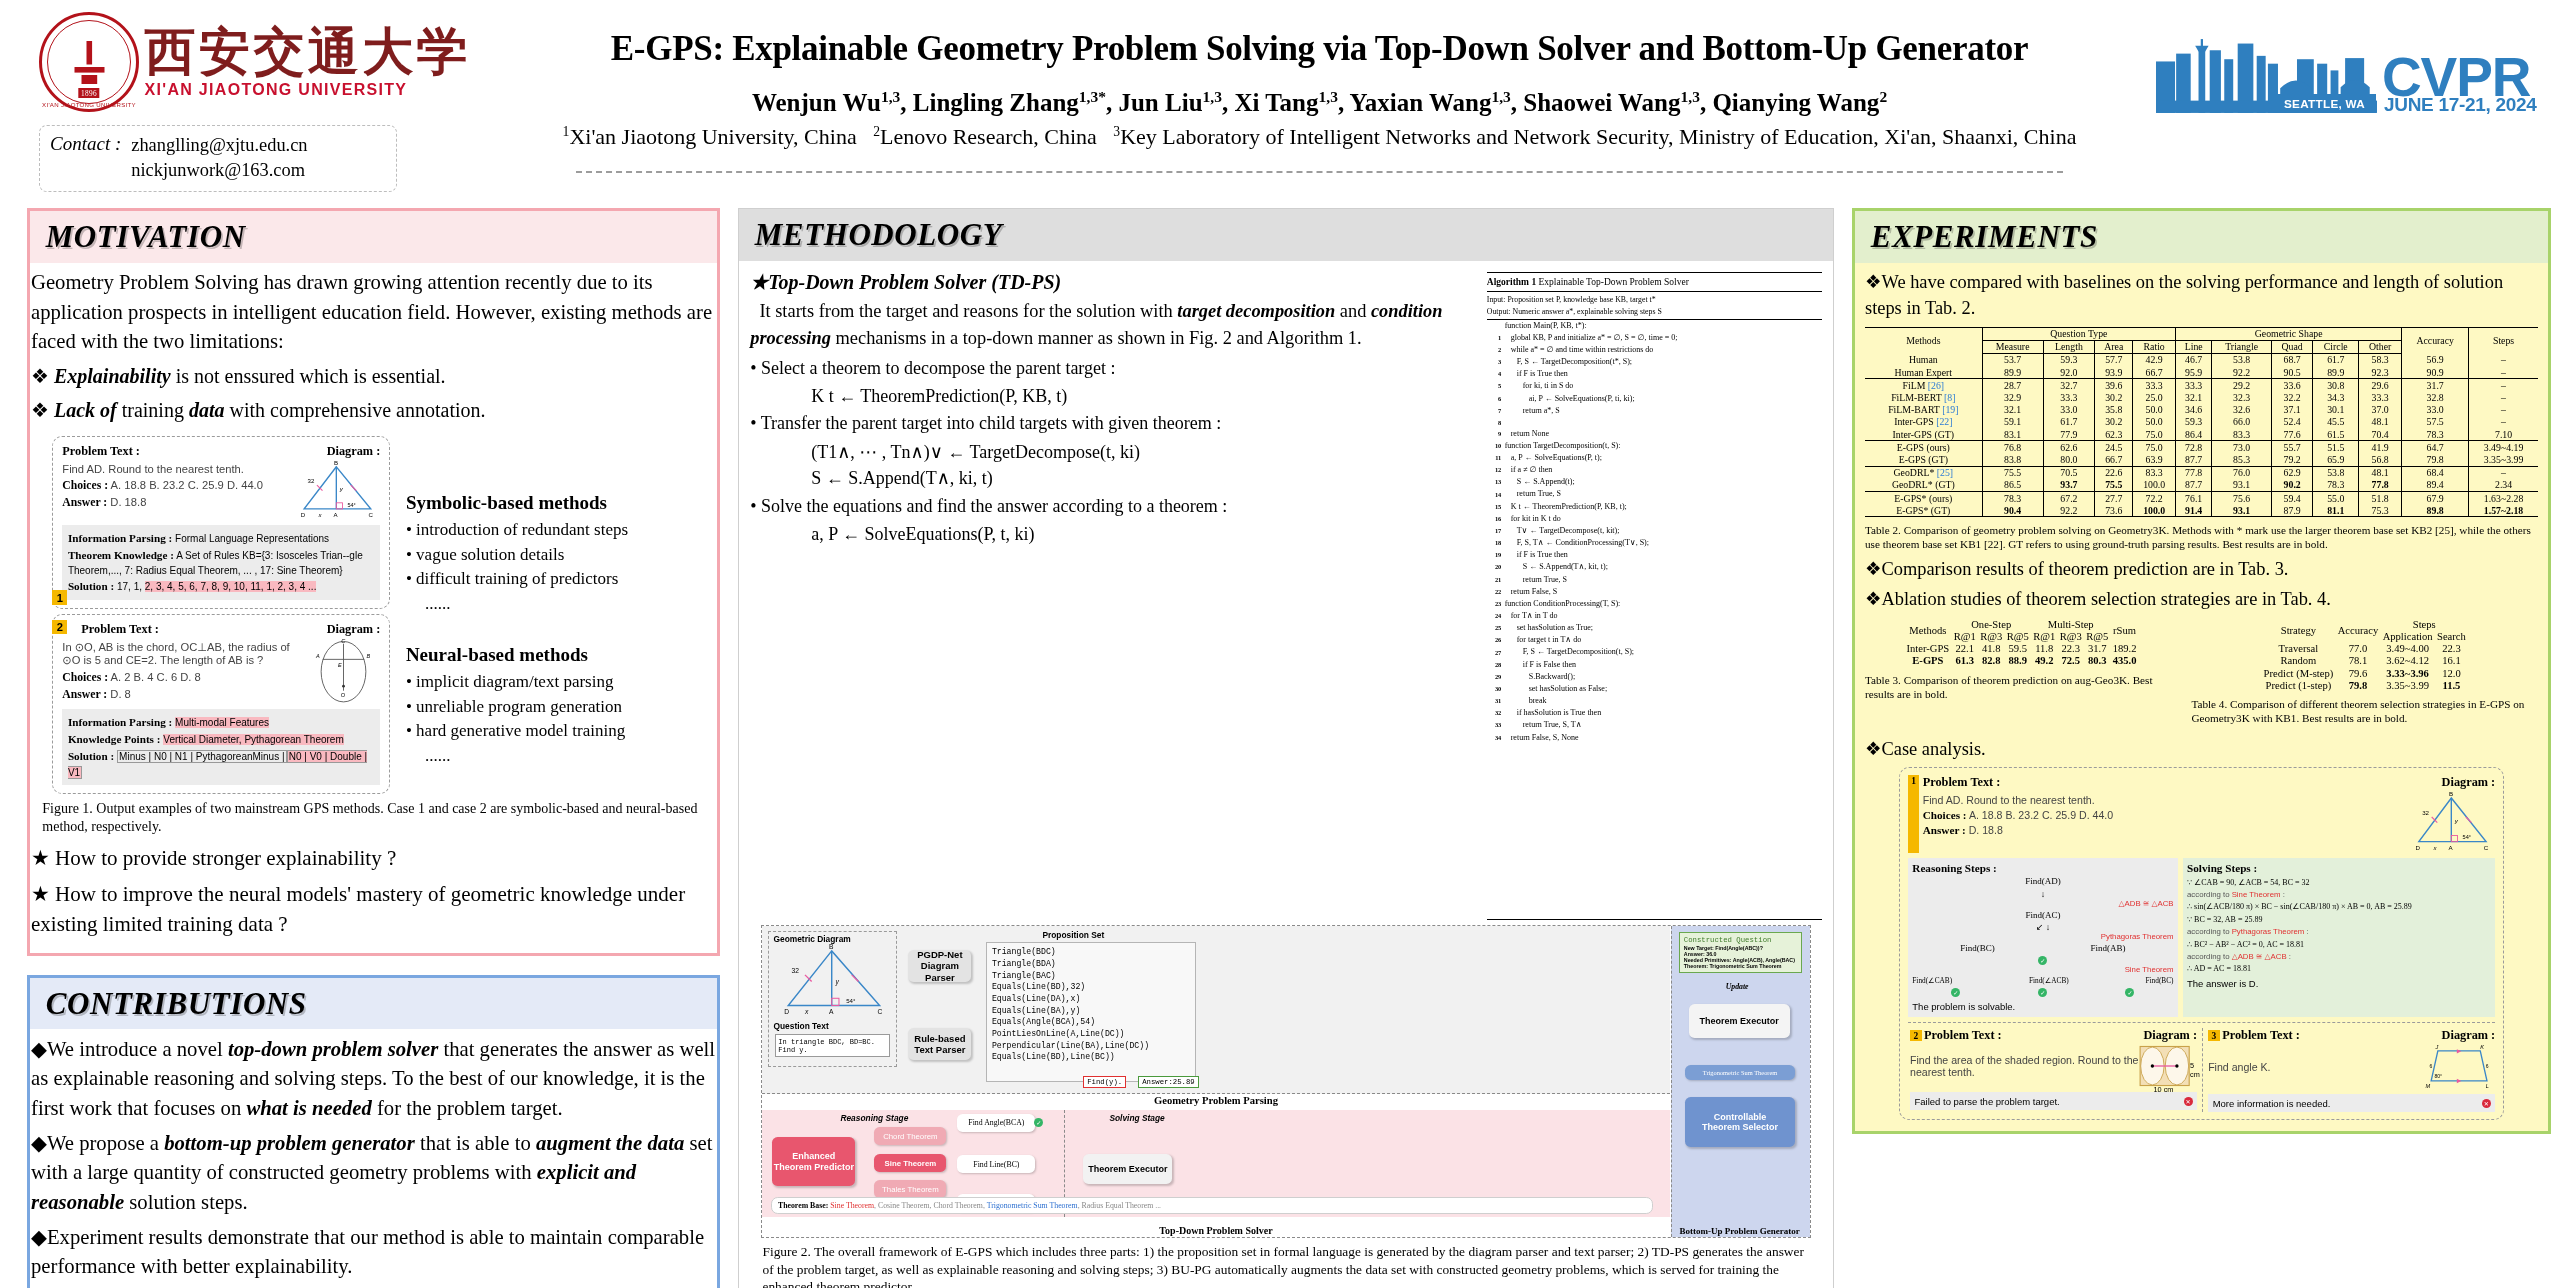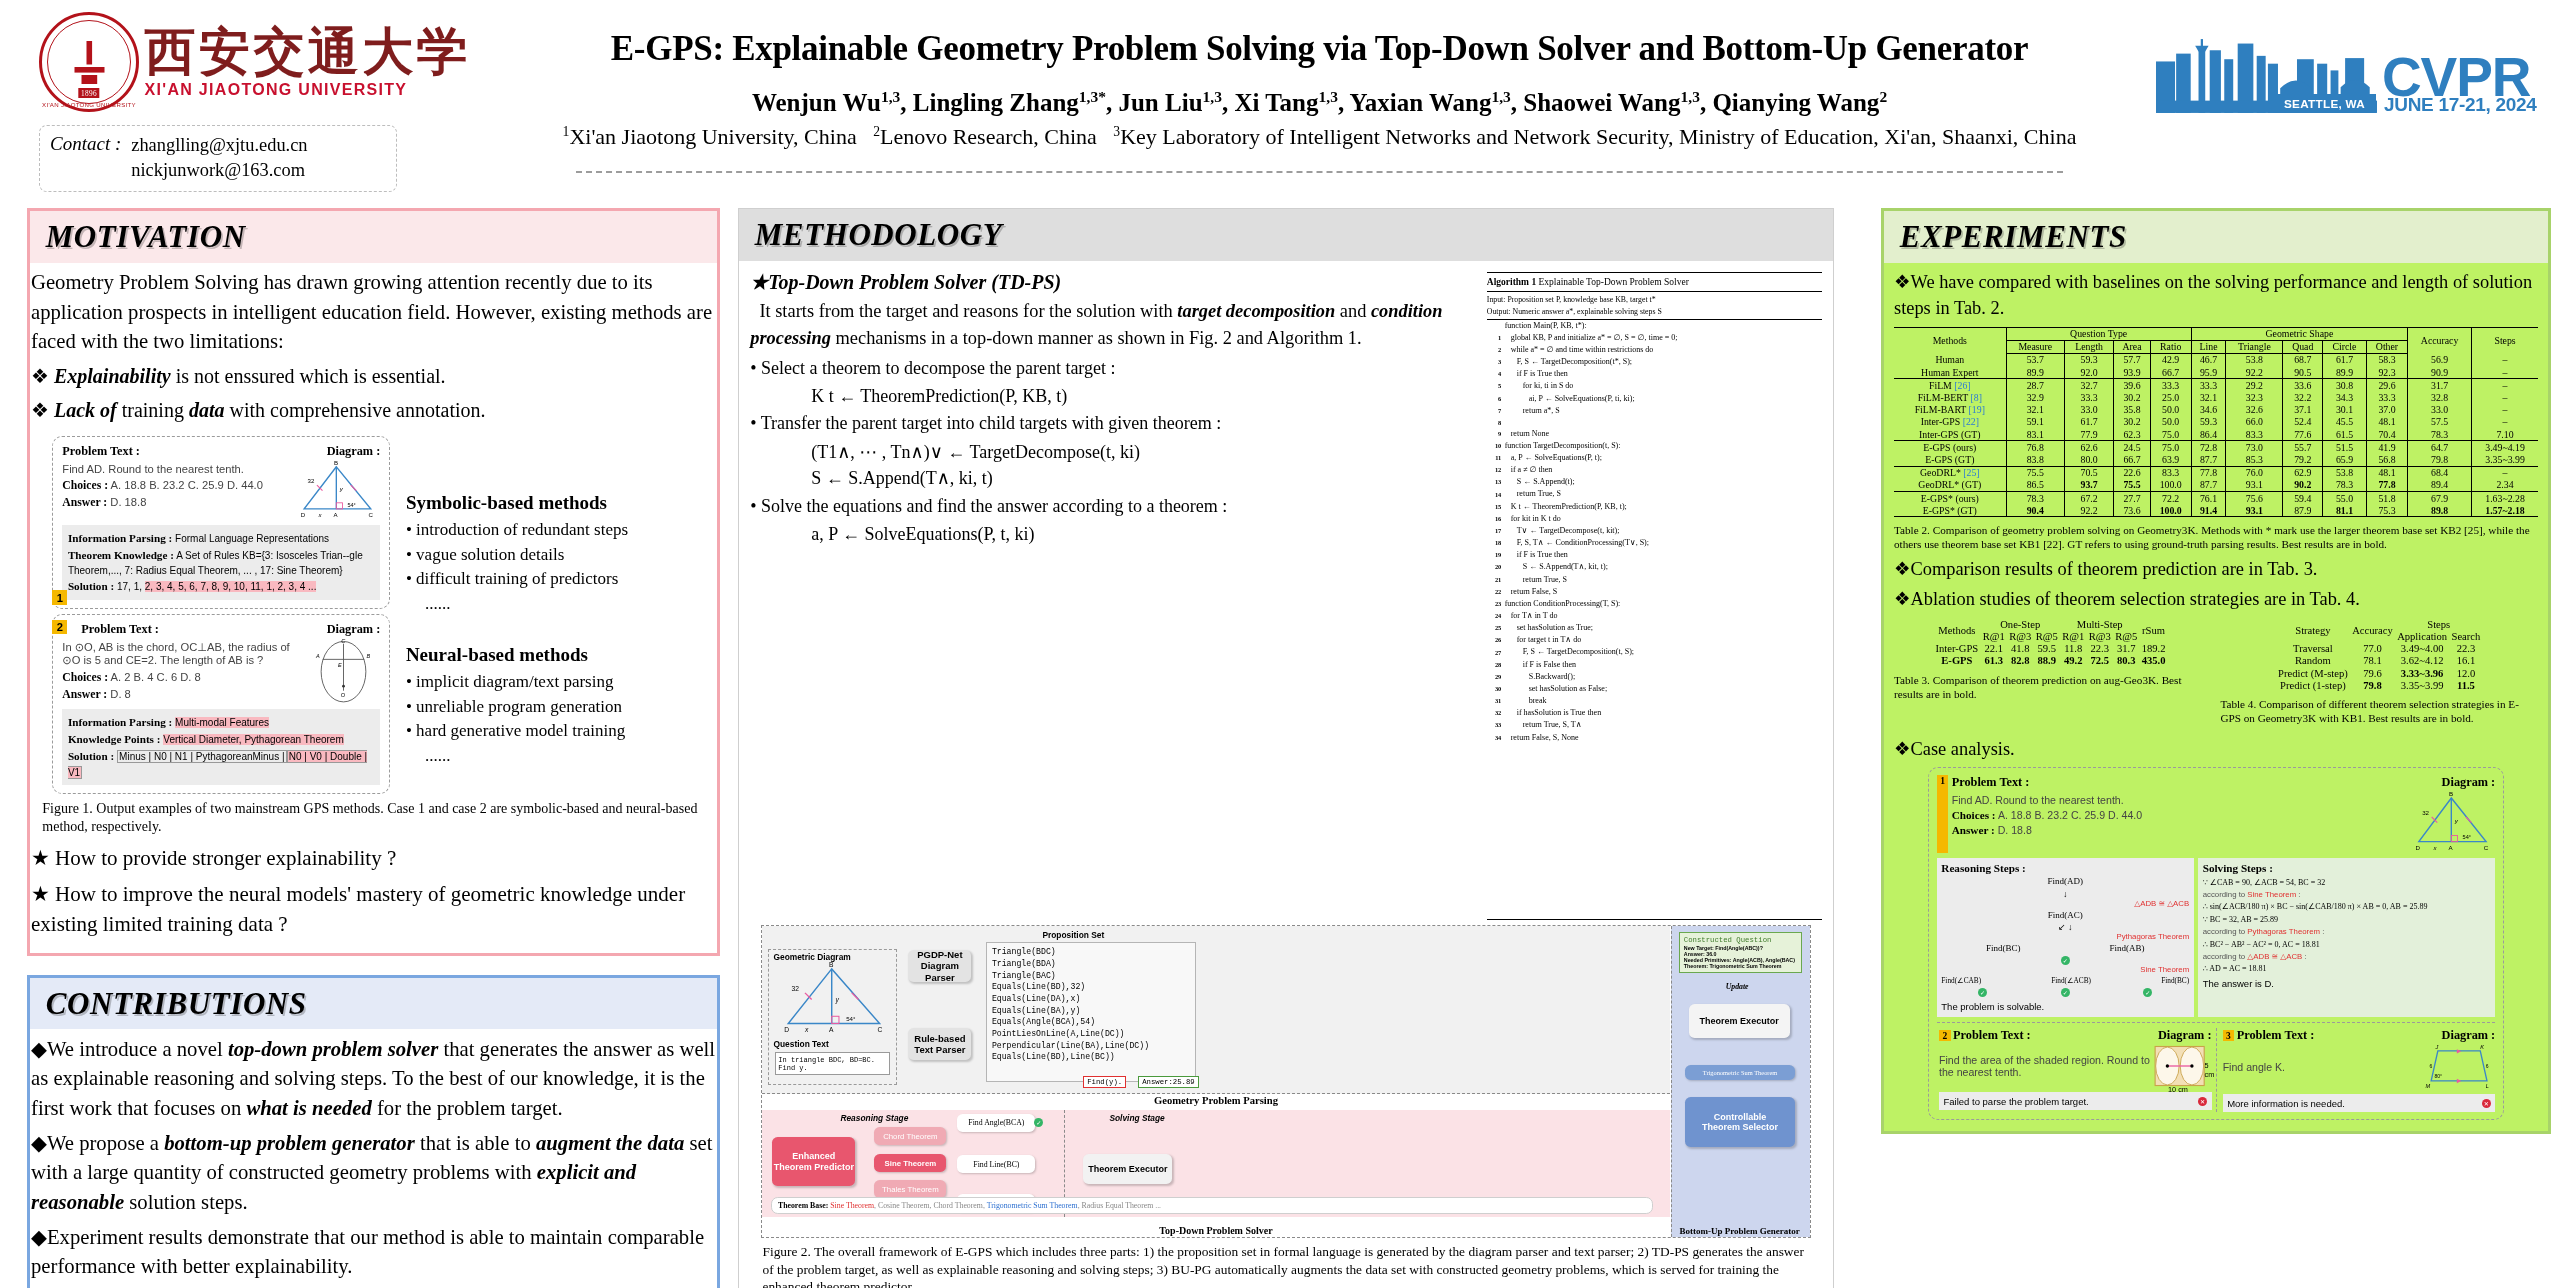--- a/index.html
+++ b/index.html
@@ -69,21 +69,21 @@
   .bullet-dia{ font-size:20px; }
   .star{ font-size:21px; }
 
   
   #col-mid{ left:738px; top:0px; width:1096px; }
   #methodology{ border:1.1px solid #cfcfcf; background:#fff; }
   #methodology .sec-head{ background:#dedede; }
 
   
   #col-right{ left:1852px; top:0px; width:699px; }
-  #experiments{ border:3.4px solid #a8d36a; background:#bef264;margin-left:29px; }
+  #experiments{ border:3.4px solid #a8d36a; background:#fef9c3; }
   #experiments .sec-head{ background:#e3efcd; }
 
   
   .case-card{ border:1.7px dashed #9b9b9b; border-radius:10px; margin:5.6px 10px 0 10px;
      padding:7.8px 9px; font-family:"Liberation Sans",sans-serif; position:relative; }
   .case-num{ position:absolute; left:-1.1px; background:#f5b800; color:#000; font-weight:700;
      font-size:11.2px; padding:1.1px 4.5px; }
   .ct-row{ display:flex; justify-content:space-between; }
   .ct-label{ font-weight:700; font-size:12.3px; font-family:"Liberation Serif",serif;}
   .ct-line{ font-size:11.2px; color:#444; margin:3.9px 0; }
@@ -542,21 +542,21 @@
                 <div class="alg-line">
                   <div class="alg-no">34</div>
                   <div class="alg-code">   return False, S, None</div>
                 </div>
               </div>
         </div>
       </div>
 
       <div id="fig2">
         <div class="f2-top">
-          <div style="position:absolute;left:5.6px;top:4.5px;width:129px;height:136px;border:1.1px dashed #9a9a9a;margin-top:18px;">
+          <div style="position:absolute;left:5.6px;top:4.5px;width:129px;height:136px;border:1.1px dashed #9a9a9a;">
             <div class="f2-lbl" style="left:4.5px;top:2.2px;font-weight:700;font-size:8.4px;">Geometric Diagram</div>
             <svg width="117" height="74" viewBox="0 0 210 132" style="position:absolute;left:6.7px;top:12.3px;">
               <polygon points="100,12 22,110 186,110" fill="none" stroke="#3a87c8" stroke-width="2.6"></polygon>
               <line x1="100" y1="12" x2="100" y2="110" stroke="#3a87c8" stroke-width="2.6"></line>
               <line x1="52" y1="55" x2="64" y2="67" stroke="#ea5aa0" stroke-width="2.4"></line>
               <line x1="136" y1="55" x2="148" y2="67" stroke="#ea5aa0" stroke-width="2.4"></line>
               <rect x="100" y="97" width="13" height="13" fill="none" stroke="#ea5aa0" stroke-width="1.8"></rect>
               <text x="95" y="9" font-size="12">B</text>
                   <text x="28" y="52" font-size="12">32</text>
               <text x="107" y="72" font-size="12" font-style="italic">y</text>

